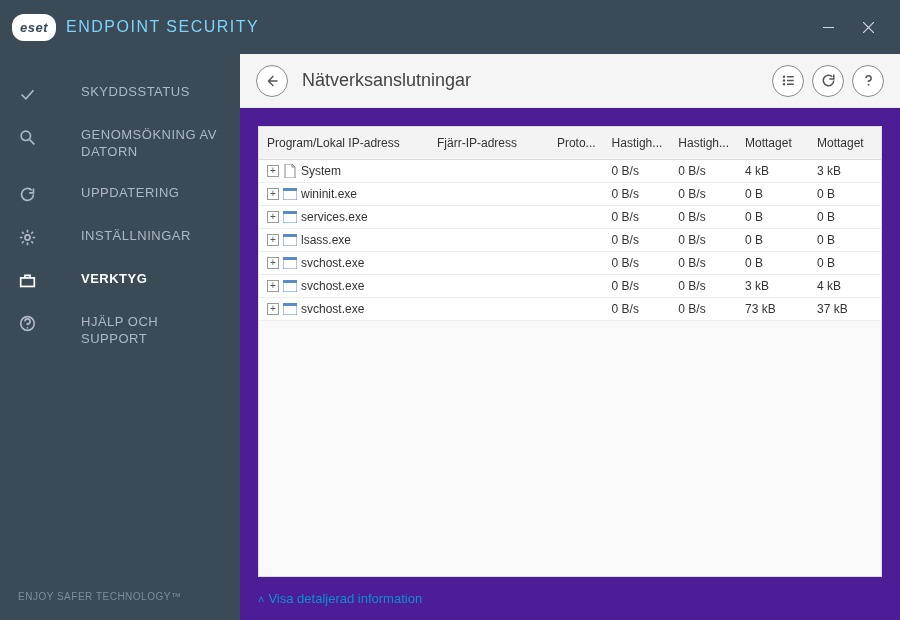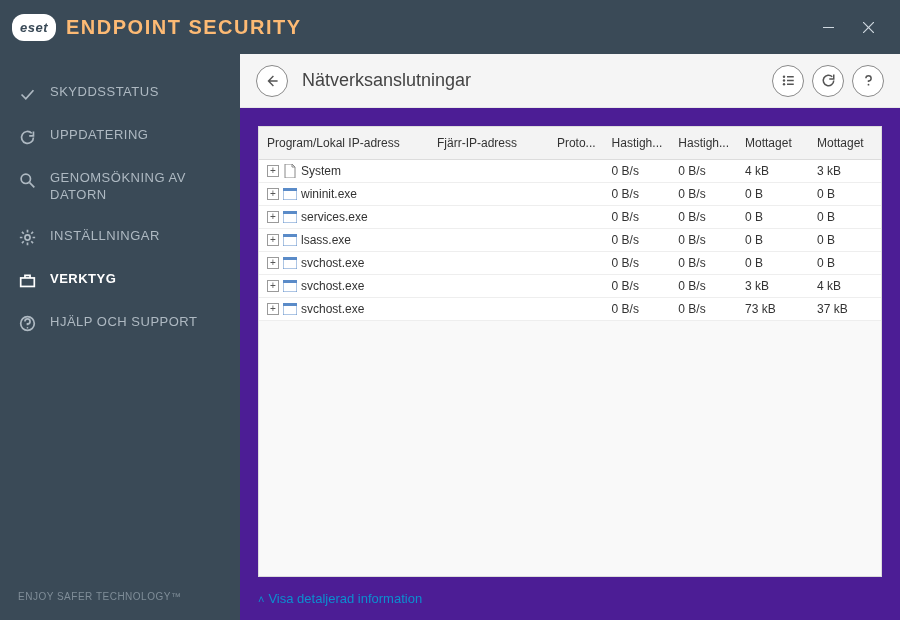--- a/index.html
+++ b/index.html
@@ -1,31 +1,31 @@
 <!DOCTYPE html>
 <html><head>
 <meta charset="utf-8">
 <style>
   * { box-sizing: border-box; margin: 0; padding: 0; }
   body { font-family: "Segoe UI", Arial, sans-serif; font-size: 13px; color: #333; background: #fff; width: 900px; height: 620px; overflow: hidden; }
   .window { width: 900px; height: 620px; display: flex; flex-direction: column; }
   .titlebar { height: 54px; background: #3a4a57; display: flex; align-items: center; padding: 0 12px; color: #fff; }
   .logo-badge { background: #fff; color: #3a4a57; border-radius: 12px; font-size: 13px; font-weight: 700; padding: 6px 8px; letter-spacing: 0.5px; margin-right: 10px; font-style: italic; }
-  .titlebar-title { font-size: 20px; letter-spacing: 1.5px; font-weight: 700; color: #fdba74; }
+  .titlebar-title { font-size: 16px; letter-spacing: 1.5px; font-weight: 400; color: #7dd3fc; }
   .titlebar-spacer { flex: 1; }
   .win-btn { width: 40px; height: 32px; display: flex; align-items: center; justify-content: center; color: #cfd8df; cursor: pointer; }
   .win-btn svg { width: 11px; height: 11px; }
   .body { flex: 1; display: flex; min-height: 0; }
   .sidebar { width: 240px; background: #3a4a57; display: flex; flex-direction: column; padding-top: 18px; }
   .side-item { display: flex; align-items: flex-start; padding: 12px 16px 12px 18px; color: #aeb9c2; cursor: pointer; gap: 14px; }
   .side-item.active { color: #fff; }
   .side-item.active .side-label { font-weight: 700; }
   .side-icon { width: 18px; height: 18px; flex-shrink: 0; display: flex; align-items: center; justify-content: center; margin-top: 1px; }
   .side-icon svg { width: 17px; height: 17px; }
-  .side-label { font-size: 13px; letter-spacing: 0.5px; line-height: 1.3; }
+  .side-label { font-size: 13px; letter-spacing: 0.5px; line-height: 1.3; margin-left: 31px; }
   .sidebar-footer { margin-top: auto; padding: 18px; color: #7f8d98; font-size: 10px; letter-spacing: 0.5px; }
   .main { flex: 1; display: flex; flex-direction: column; background: #f5f5f5; min-height: 0; }
   .main-header { height: 54px; display: flex; align-items: center; padding: 0 16px; background: #f5f5f5; border-bottom: 1px solid #e8e8e8; }
   .back-btn { width: 32px; height: 32px; border-radius: 50%; border: 1.5px solid #8a8a8a; display: flex; align-items: center; justify-content: center; color: #555; cursor: pointer; background: #fff; margin-right: 14px; }
   .page-title { font-size: 18px; color: #444; font-weight: 400; }
   .header-spacer { flex: 1; }
   .hdr-btn { width: 32px; height: 32px; border-radius: 50%; border: 1.5px solid #8a8a8a; display: flex; align-items: center; justify-content: center; color: #555; cursor: pointer; background: #fff; margin-left: 8px; }
   .main-content { flex: 1; padding: 18px 18px 0 18px; display: flex; flex-direction: column; background: #4c1d95; min-height: 0; }
   .table-wrap { border: 1px solid #dcdcdc; flex: 1; background: #f9f9f9; overflow: hidden; }
   .table { width: 100%; border-collapse: collapse; font-size: 12px; color: #333; }
@@ -75,34 +75,34 @@
         <span class="side-icon">
             <svg viewBox="0 0 20 20">
               <path d="M3 10 L8 15 L17 5" fill="none" stroke="currentColor" stroke-width="2"></path>
             </svg>
           </span>
         <span class="side-label">SKYDDSSTATUS</span>
       </div>
       <div class="side-item">
         <span class="side-icon">
             <svg viewBox="0 0 20 20">
+              <circle cx="8" cy="8" r="5.5" fill="none" stroke="currentColor" stroke-width="2"></circle>
+              <line x1="12.5" y1="12.5" x2="18" y2="18" stroke="currentColor" stroke-width="2"></line>
+            </svg>
+          </span>
+        <span class="side-label">GENOMSÖKNING AV DATORN</span>
+      </div>
+      <div class="side-item">
+        <span class="side-icon">
+            <svg viewBox="0 0 20 20">
               <path d="M15 5 A7 7 0 1 0 17 10" fill="none" stroke="currentColor" stroke-width="2"></path>
               <path d="M17 3 L17 8 L12 8" fill="none" stroke="currentColor" stroke-width="2"></path>
             </svg>
           </span>
         <span class="side-label">UPPDATERING</span>
-      </div>
-      <div class="side-item">
-        <span class="side-icon">
-            <svg viewBox="0 0 20 20">
-              <circle cx="8" cy="8" r="5.5" fill="none" stroke="currentColor" stroke-width="2"></circle>
-              <line x1="12.5" y1="12.5" x2="18" y2="18" stroke="currentColor" stroke-width="2"></line>
-            </svg>
-          </span>
-        <span class="side-label">GENOMSÖKNING AV DATORN</span>
       </div>
       <div class="side-item">
         <span class="side-icon">
             <svg viewBox="0 0 20 20">
               <circle cx="10" cy="10" r="3" fill="none" stroke="currentColor" stroke-width="2"></circle>
               <path d="M10 1 L10 4 M10 16 L10 19 M1 10 L4 10 M16 10 L19 10 M3.5 3.5 L5.6 5.6 M14.4 14.4 L16.5 16.5 M3.5 16.5 L5.6 14.4 M14.4 5.6 L16.5 3.5" stroke="currentColor" stroke-width="2"></path>
             </svg>
           </span>
         <span class="side-label">INSTÄLLNINGAR</span>
       </div>

